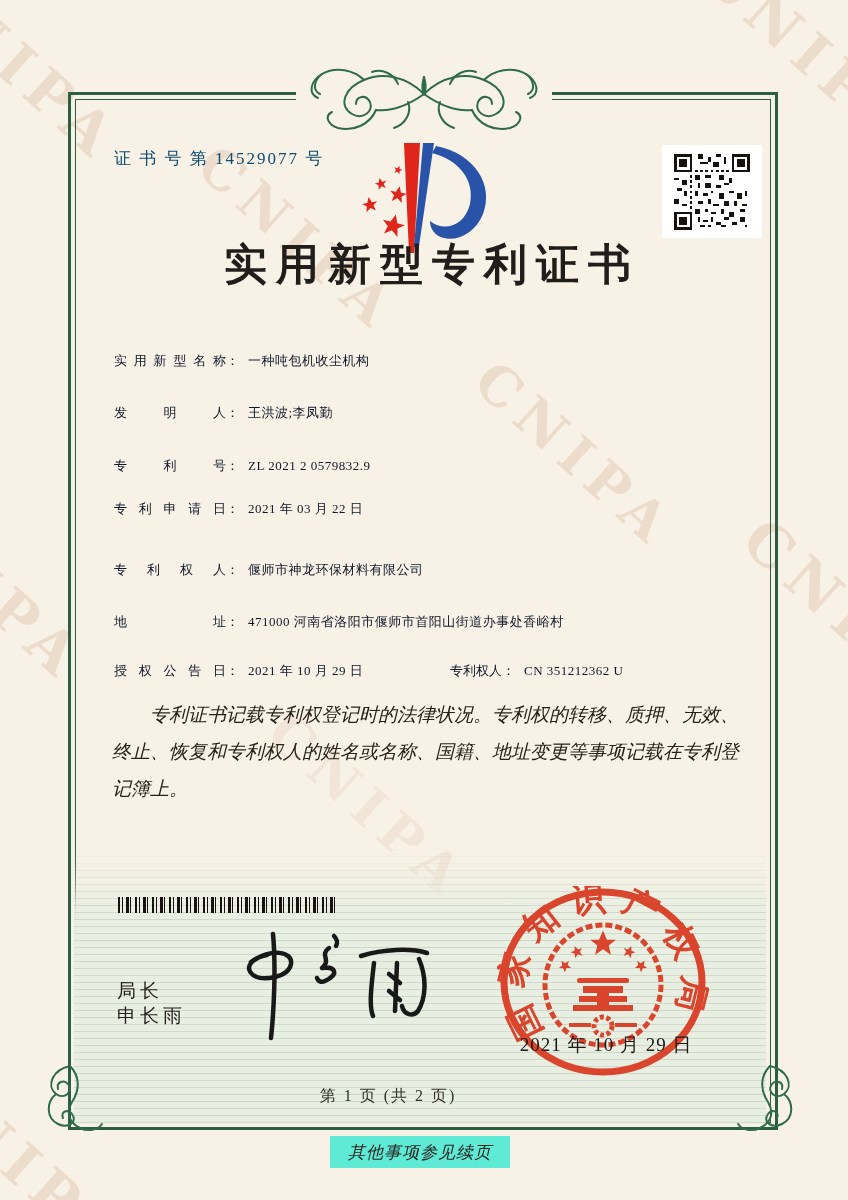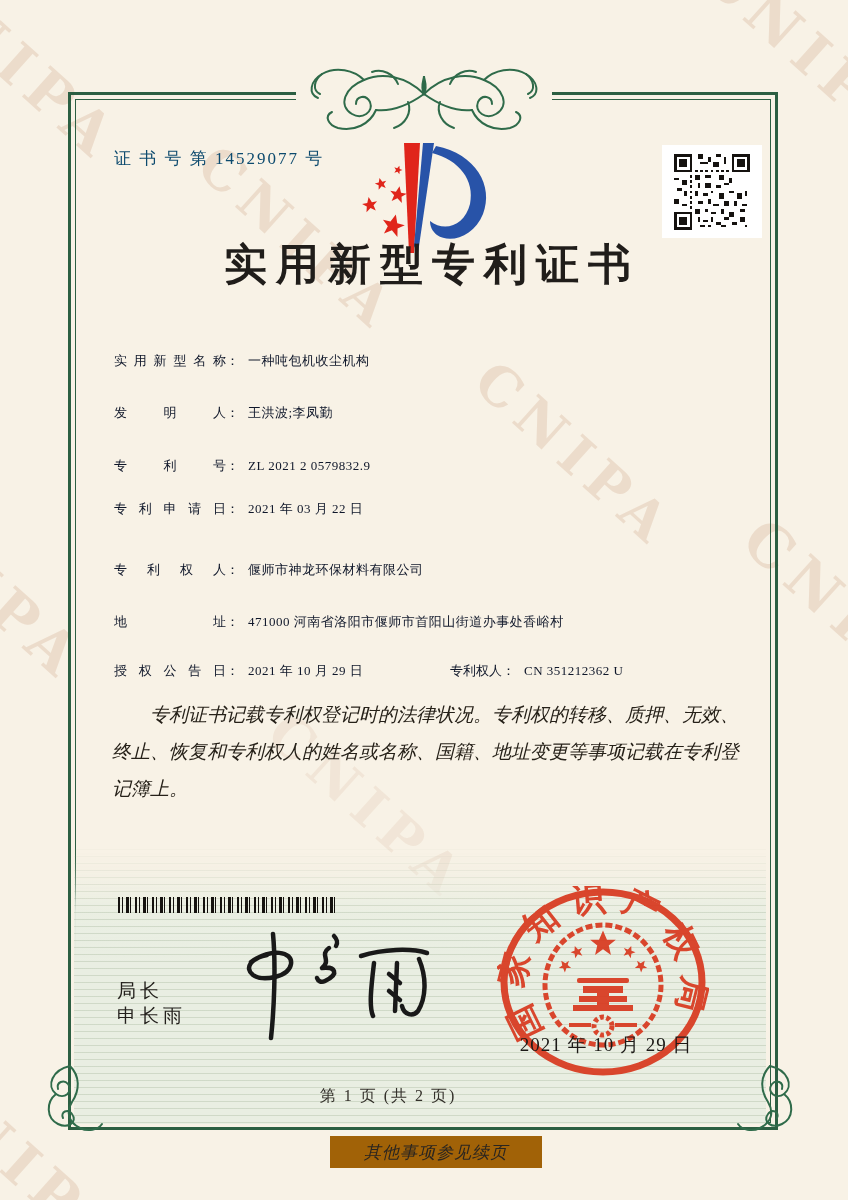--- a/index.html
+++ b/index.html
@@ -98,22 +98,22 @@
   .seal-date{
     position:absolute;left:508px;top:1032px;width:196px;
     text-align:center;font-size:19px;color:#1c1a17;letter-spacing:1px;
     white-space:nowrap;
   }
   .page-num{
     position:absolute;left:0;top:1086px;width:776px;
     text-align:center;font-size:16px;color:#33302a;letter-spacing:2px;
   }
   .note-box{
-    position:absolute;left:330px;top:1136px;width:212px;height:32px;
-    background:#a16207;display:flex;align-items:center;justify-content:center;
+    position:absolute;left:330px;top:1136px;width:180px;height:32px;
+    background:#5eead4;display:flex;align-items:center;justify-content:center;
     font-size:17px;font-style:italic;color:#2a2520;letter-spacing:1px;
   }
   .ornament-top{position:absolute;left:278px;top:50px;}
   .corner-fl{position:absolute;}
   .corner-fl.bl{left:40px;top:1062px;}
   .corner-fl.br{left:736px;top:1062px;transform:scaleX(-1);}
 </style>
 </head>
 <body>
 

